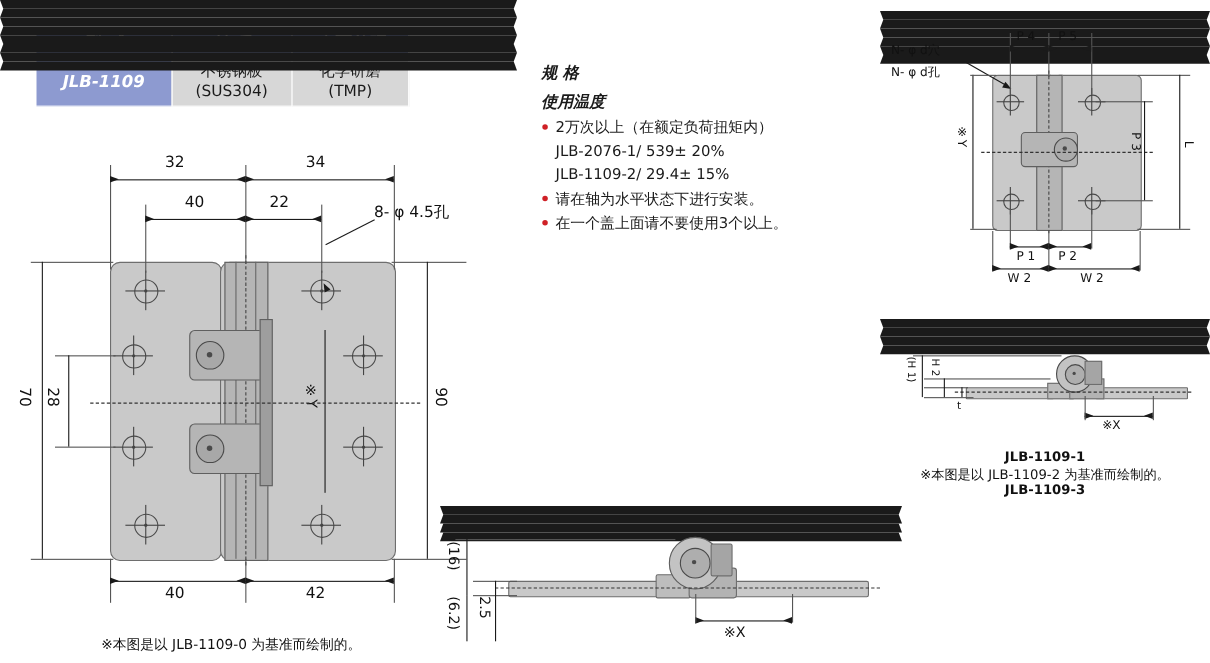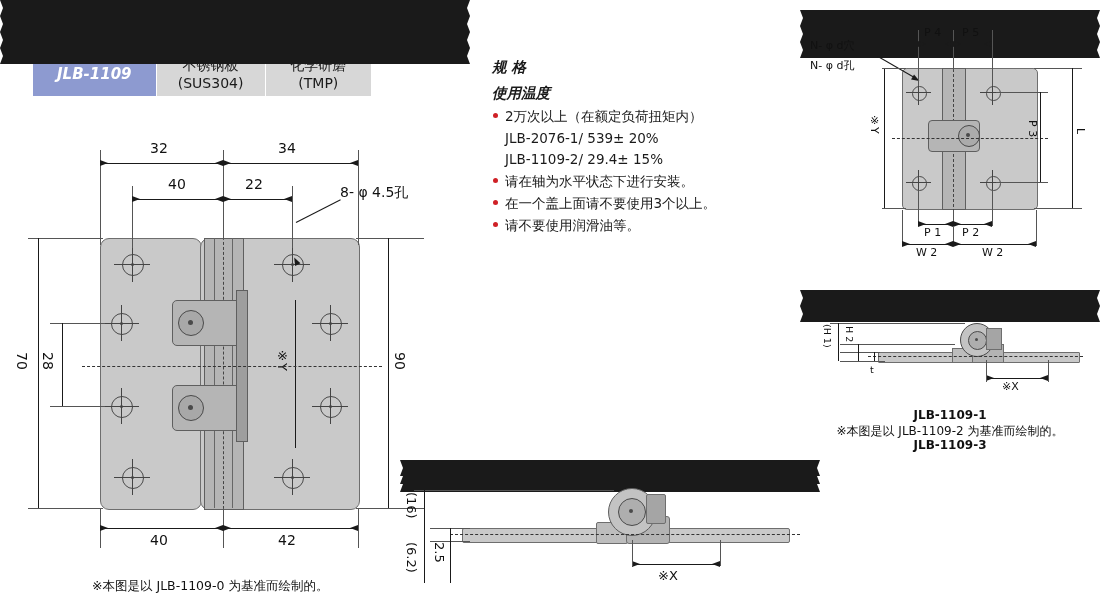--- a/index.html
+++ b/index.html
@@ -93,21 +93,20 @@
   <div class="hd">规 格</div>
   <div class="hd">使用温度</div>
   <ul>
     <li>2万次以上（在额定负荷扭矩内）</li>
   </ul>
   <div class="sub">JLB-2076-1/ 539± 20%</div>
   <div class="sub">JLB-1109-2/ 29.4± 15%</div>
   <ul>
     <li>请在轴为水平状态下进行安装。</li>
     <li>在一个盖上面请不要使用3个以上。</li>
-    <li>请不要使用润滑油等。</li>
   </ul>
 </div>
 
 <div class="abs" id="main-view" style="left:0;top:0;width:470px;height:459px;">
 
   <div class="plate r" style="left:100px;top:238px;width:100px;height:270px;"></div>
   <div class="plate r" style="left:200px;top:238px;width:158px;height:270px;"></div>
 
   <div class="knuckle" style="left:204px;top:238px;width:38px;height:270px;"></div>
   <div class="ln vl" style="left:214px;top:238px;height:270px;background:#666;"></div>

